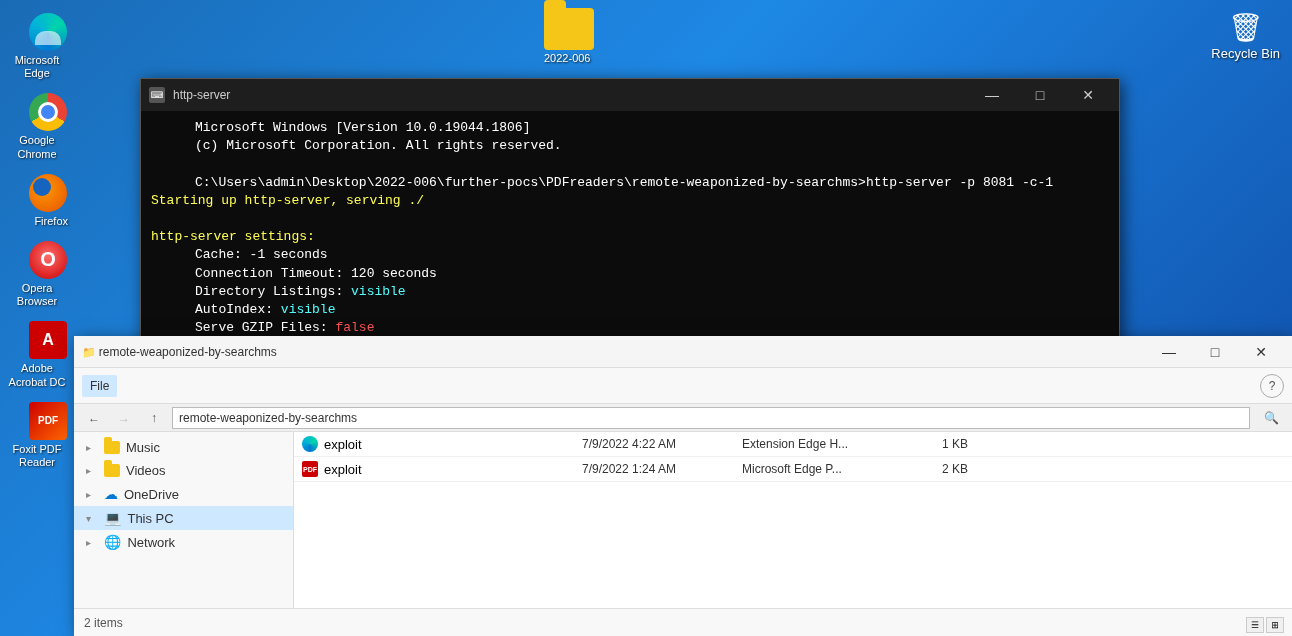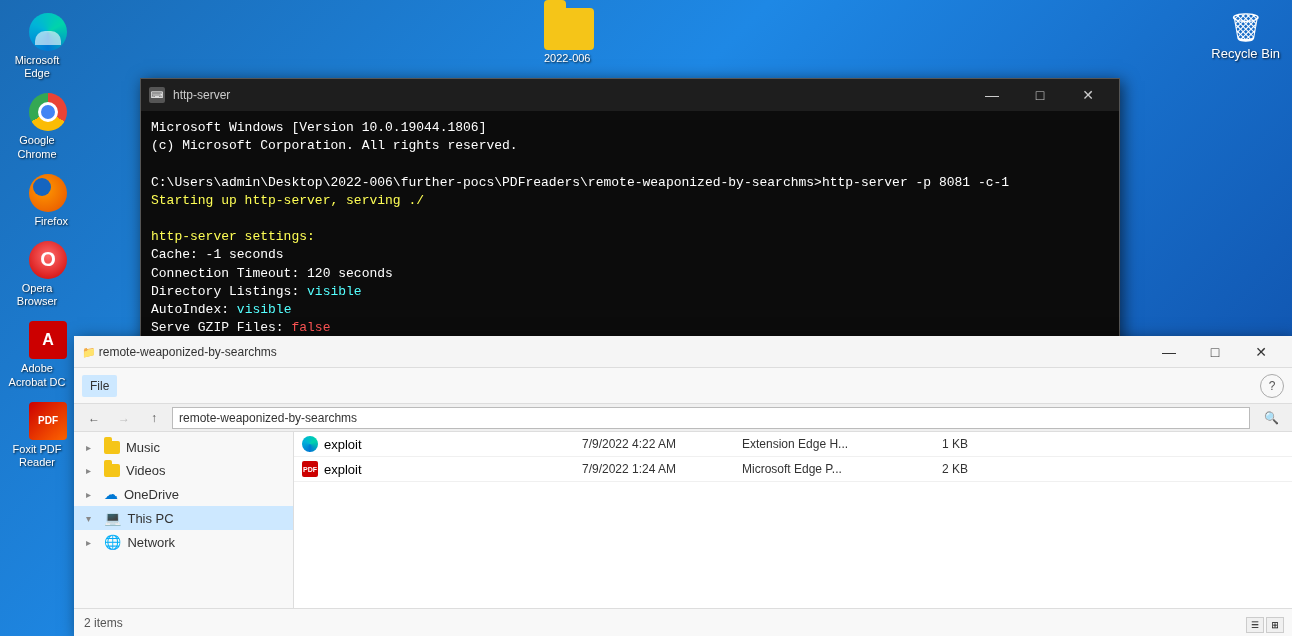--- a/index.html
+++ b/index.html
@@ -232,21 +232,21 @@
 
     .cmd-body {
       padding: 8px 10px;
       height: calc(100% - 32px);
       overflow-y: auto;
       font-family: 'Consolas', 'Courier New', monospace;
       font-size: 13px;
       line-height: 1.4;
       color: #cccccc;
     }
-    .cmd-body .white { color: #ffffff; }
+    .cmd-body .white { color: #ffffff; margin-left: 44px; }
     .cmd-body .yellow { color: #ffff55; }
     .cmd-body .cyan { color: #55ffff; }
     .cmd-body .red { color: #ff5555; }
 
     
     .cmd-body::-webkit-scrollbar { width: 10px; }
     .cmd-body::-webkit-scrollbar-track { background: #1e1e1e; }
     .cmd-body::-webkit-scrollbar-thumb { background: #555; }
 
     

